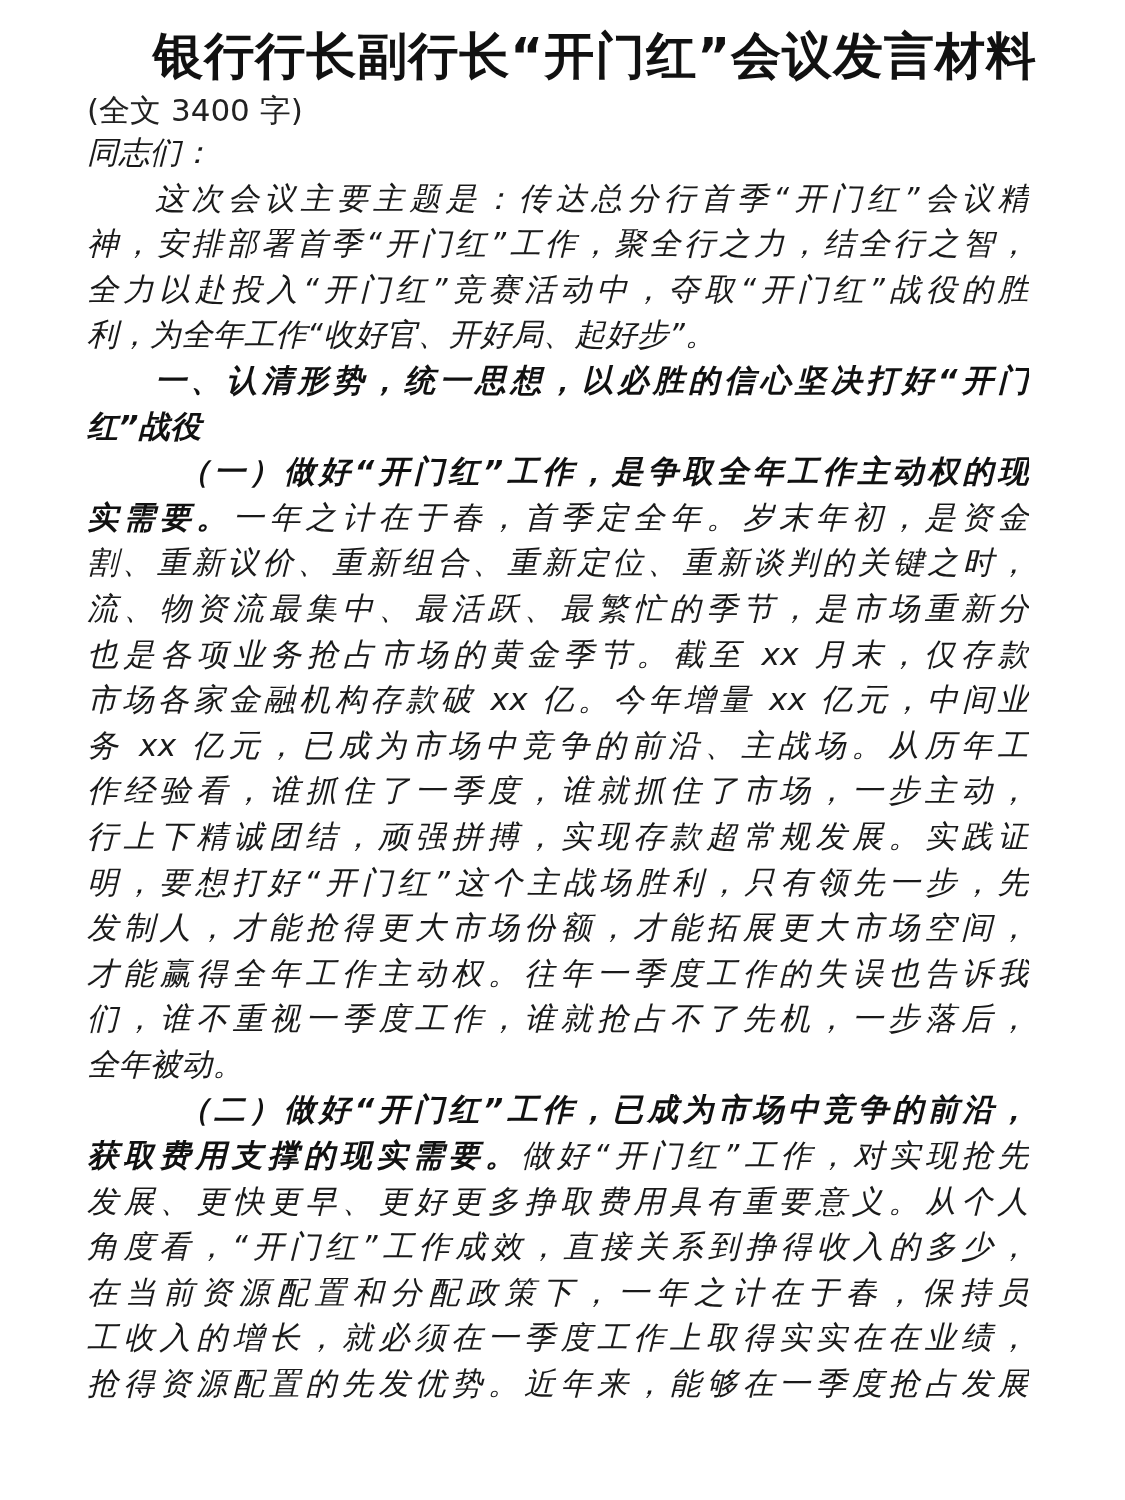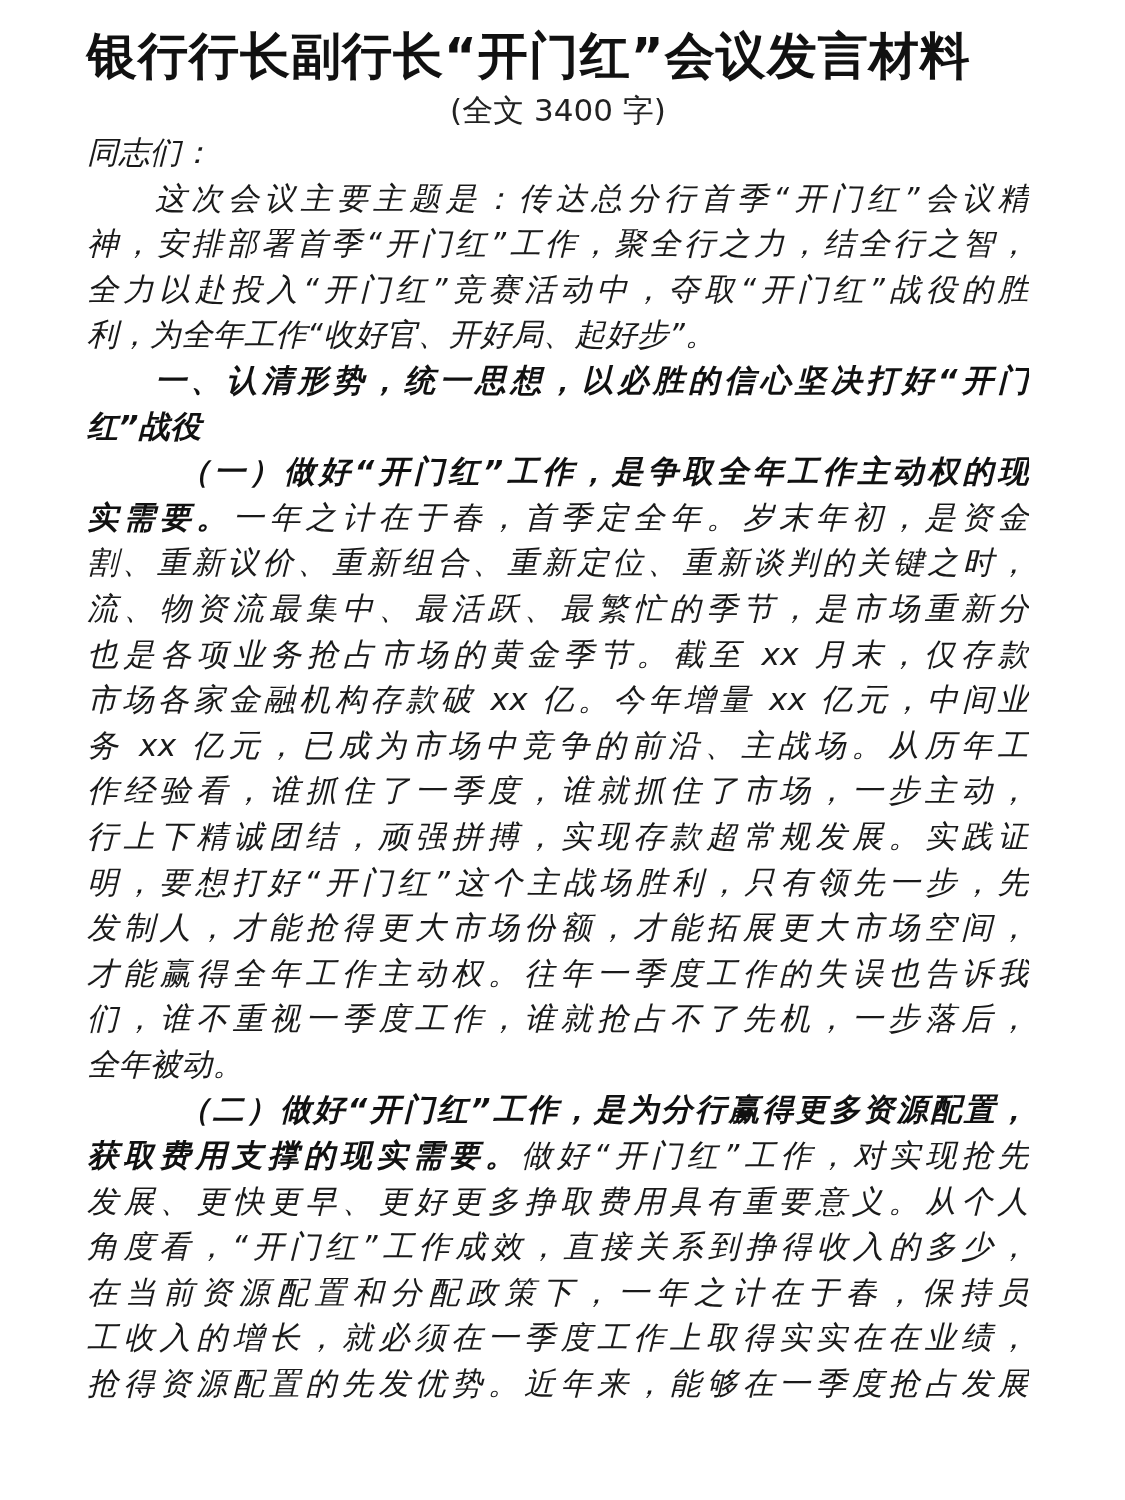--- a/index.html
+++ b/index.html
@@ -1,21 +1,21 @@
 <!DOCTYPE html>
 <html><head>
 <meta charset="utf-8">
 <style>
   html, body { margin: 0; padding: 0; background: #ffffff; }
   body { width: 1125px; height: 1500px; overflow: hidden; position: relative;
          font-family: "DejaVu Sans", "Liberation Sans", sans-serif; color: #1a1a1a; }
   .page { position: absolute; left: 87px; top: 0; width: 942px; }
-  .title { position: absolute; left: 0; top: 24px; width: 942px; text-align: left;
+  .title { position: absolute; left: 8px; top: 24px; width: 942px; text-align: right;
            font-size: 50px; font-weight: bold; line-height: 64px; letter-spacing: 1px; color: #111; }
-  .subtitle { position: absolute; left: 0; top: 88px; width: 942px; text-align: center;
+  .subtitle { position: absolute; left: 0; top: 88px; width: 942px; 
               font-size: 31px; line-height: 44px; color: #222; }
   .body { position: absolute; left: 0; top: 130px; width: 942px;
           font-size: 31px; line-height: 45.6px; text-align: justify; letter-spacing: 0.4px; font-style: italic; }
   .line { display: block; height: 45.6px; white-space: nowrap; text-align-last: justify; text-align: justify; overflow: hidden; }
   .line.last { text-align-last: left; }
   .indent { padding-left: 68px; }
   .indent2 { padding-left: 92px; }
   b { font-weight: bold; color: #111; }
 </style>
 </head>
@@ -40,21 +40,21 @@
         <span class="line"><span>也是各项业务抢占市场的黄金季节。截至 xx 月末，仅存款</span></span>
         <span class="line"><span>市场各家金融机构存款破 xx 亿。今年增量 xx 亿元，中间业</span></span>
         <span class="line"><span>务 xx 亿元，已成为市场中竞争的前沿、主战场。从历年工</span></span>
         <span class="line"><span>作经验看，谁抓住了一季度，谁就抓住了市场，一步主动，</span></span>
         <span class="line"><span>行上下精诚团结，顽强拼搏，实现存款超常规发展。实践证</span></span>
         <span class="line"><span>明，要想打好“开门红”这个主战场胜利，只有领先一步，先</span></span>
         <span class="line"><span>发制人，才能抢得更大市场份额，才能拓展更大市场空间，</span></span>
         <span class="line"><span>才能赢得全年工作主动权。往年一季度工作的失误也告诉我</span></span>
         <span class="line"><span>们，谁不重视一季度工作，谁就抢占不了先机，一步落后，</span></span>
         <span class="line last"><span>全年被动。</span></span>
-        <span class="line indent2"><b>（二）做好“开门红”工作，是为分行赢得更多资源配置，</b></span>
+        <span class="line indent2"><b>（二）做好“开门红”工作，已成为市场中竞争的前沿，</b></span>
         <span class="line"><b>获取费用支撑的现实需要。</b><span>做好“开门红”工作，对实现抢先</span></span>
         <span class="line"><span>发展、更快更早、更好更多挣取费用具有重要意义。从个人</span></span>
         <span class="line"><span>角度看，“开门红”工作成效，直接关系到挣得收入的多少，</span></span>
         <span class="line"><span>在当前资源配置和分配政策下，一年之计在于春，保持员</span></span>
         <span class="line"><span>工收入的增长，就必须在一季度工作上取得实实在在业绩，</span></span>
         <span class="line"><span>抢得资源配置的先发优势。近年来，能够在一季度抢占发展</span></span>
       </div>
   </div>
 </div>
 

